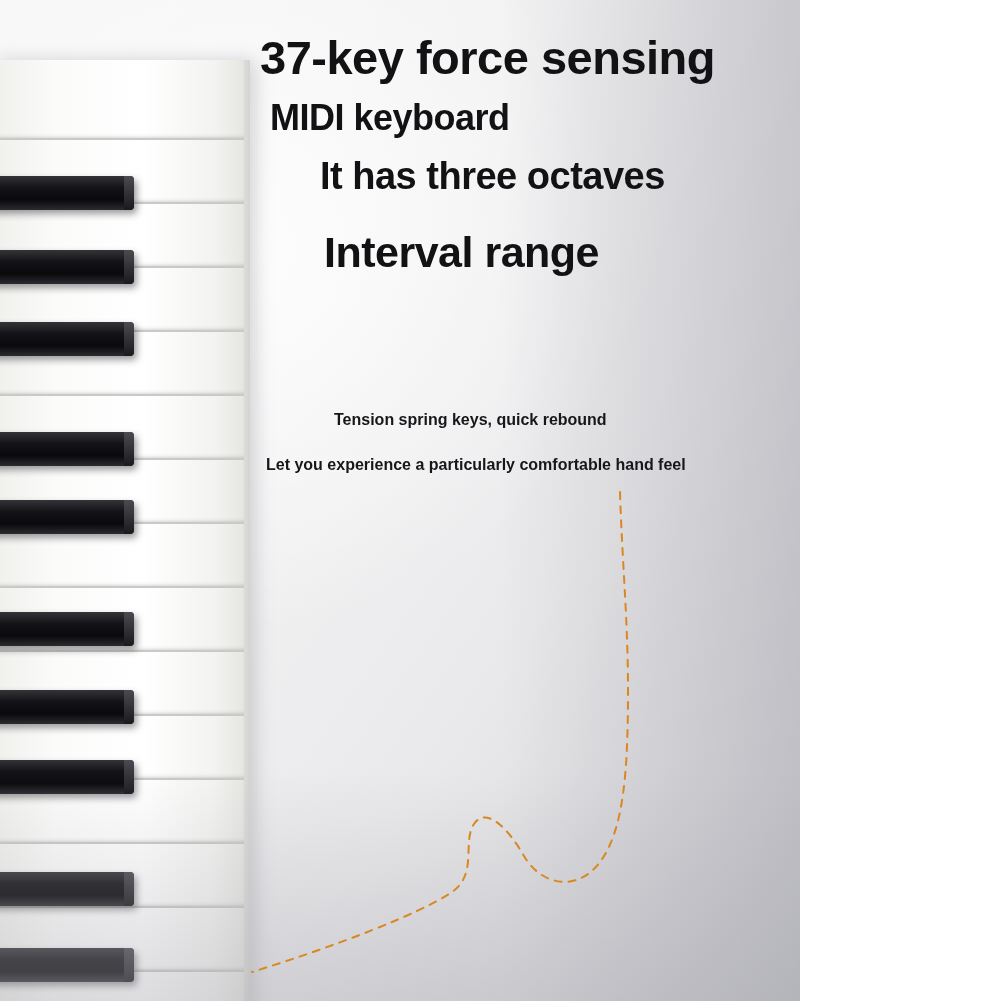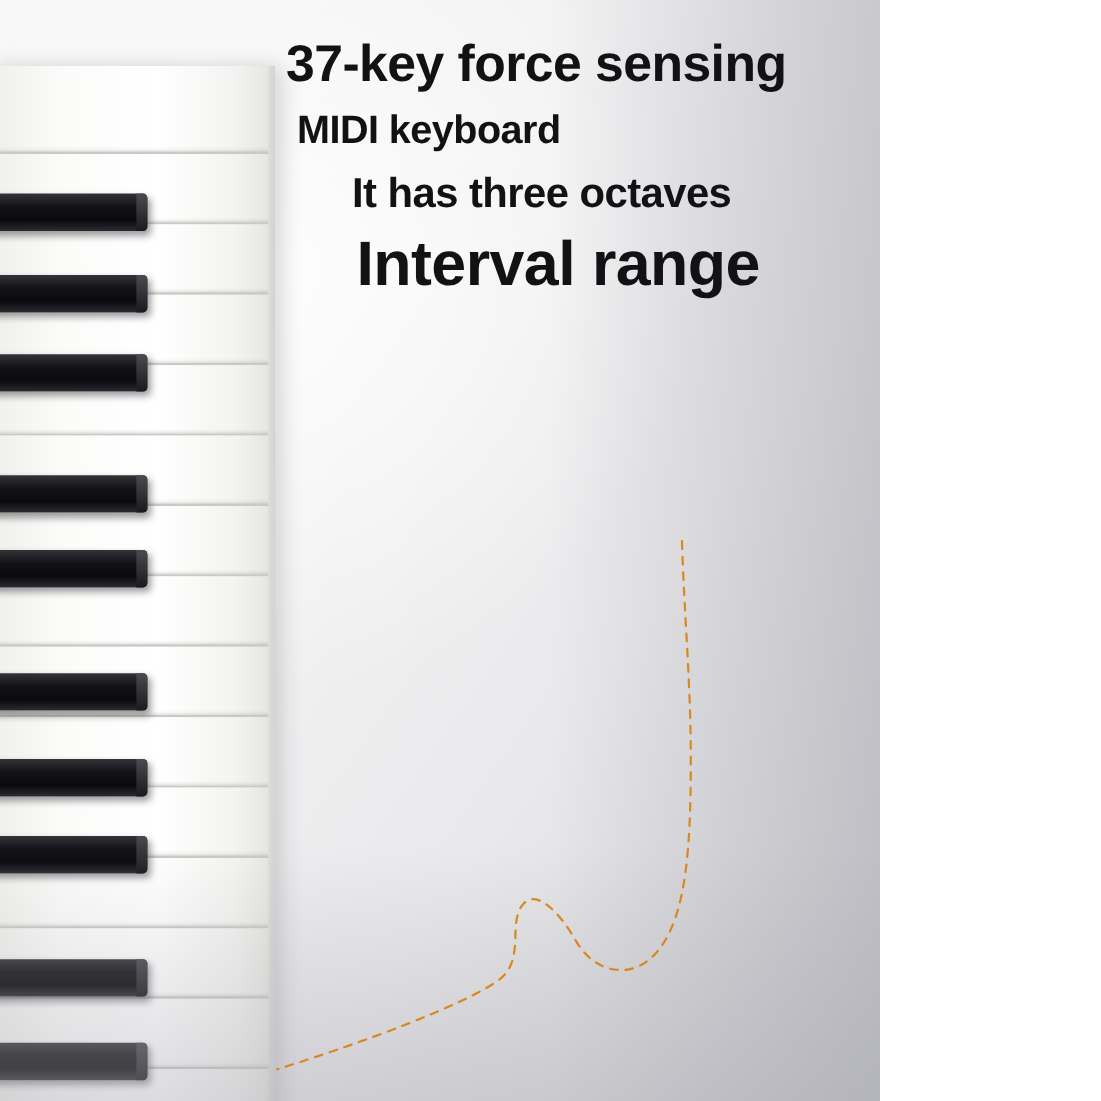--- a/index.html
+++ b/index.html
@@ -107,21 +107,21 @@
   .h-line {
     color: #121214;
     font-weight: 700;
     letter-spacing: -0.5px;
     line-height: 1.02;
     white-space: nowrap;
   }
   .h1 { font-size: 47px; margin-left: 8px; }
   .h2 { font-size: 36px; margin-left: 18px; margin-top: 18px; }
   .h3 { font-size: 38px; margin-left: 68px; margin-top: 20px; }
-  .h4 { font-size: 57px; margin-left: 72px; margin-top: 16px; }
+  .h4 { font-size: 43px; margin-left: 72px; margin-top: 36px; }
 
   .subtexts {
     position: absolute;
     left: 260px;
     top: 410px;
     width: 700px;
   }
   .s-line {
     color: #17171a;
     font-weight: 700;
@@ -185,18 +185,22 @@
   <div class="bg-shadow-right"></div>
   <div class="bg-shadow-bottom"></div>
 
   <div class="headlines">
     <div class="h-line h1">37-key force sensing</div>
     <div class="h-line h2">MIDI keyboard</div>
     <div class="h-line h3">It has three octaves</div>
     <div class="h-line h4">Interval range</div>
   </div>
 
+  <div class="subtexts">
+    <div class="s-line s1">Tension spring keys, quick rebound</div>
+    <div class="s-line s2">Let you experience a particularly comfortable hand feel</div>
+  </div>
 
   <svg class="curve" viewBox="0 0 1001 1001">
     <path id="curve-path" fill="none" stroke-linecap="round" d="M 620 492 C 622 560, 628 620, 628 690 C 628 770, 624 830, 600 862 C 576 894, 540 884, 524 856 C 508 828, 486 806, 474 824 C 462 842, 478 874, 452 892 C 420 914, 330 948, 252 972" stroke="#d98721" stroke-width="2" stroke-dasharray="7 7"></path>
   </svg>
 
 </div>
 
 </body></html>

